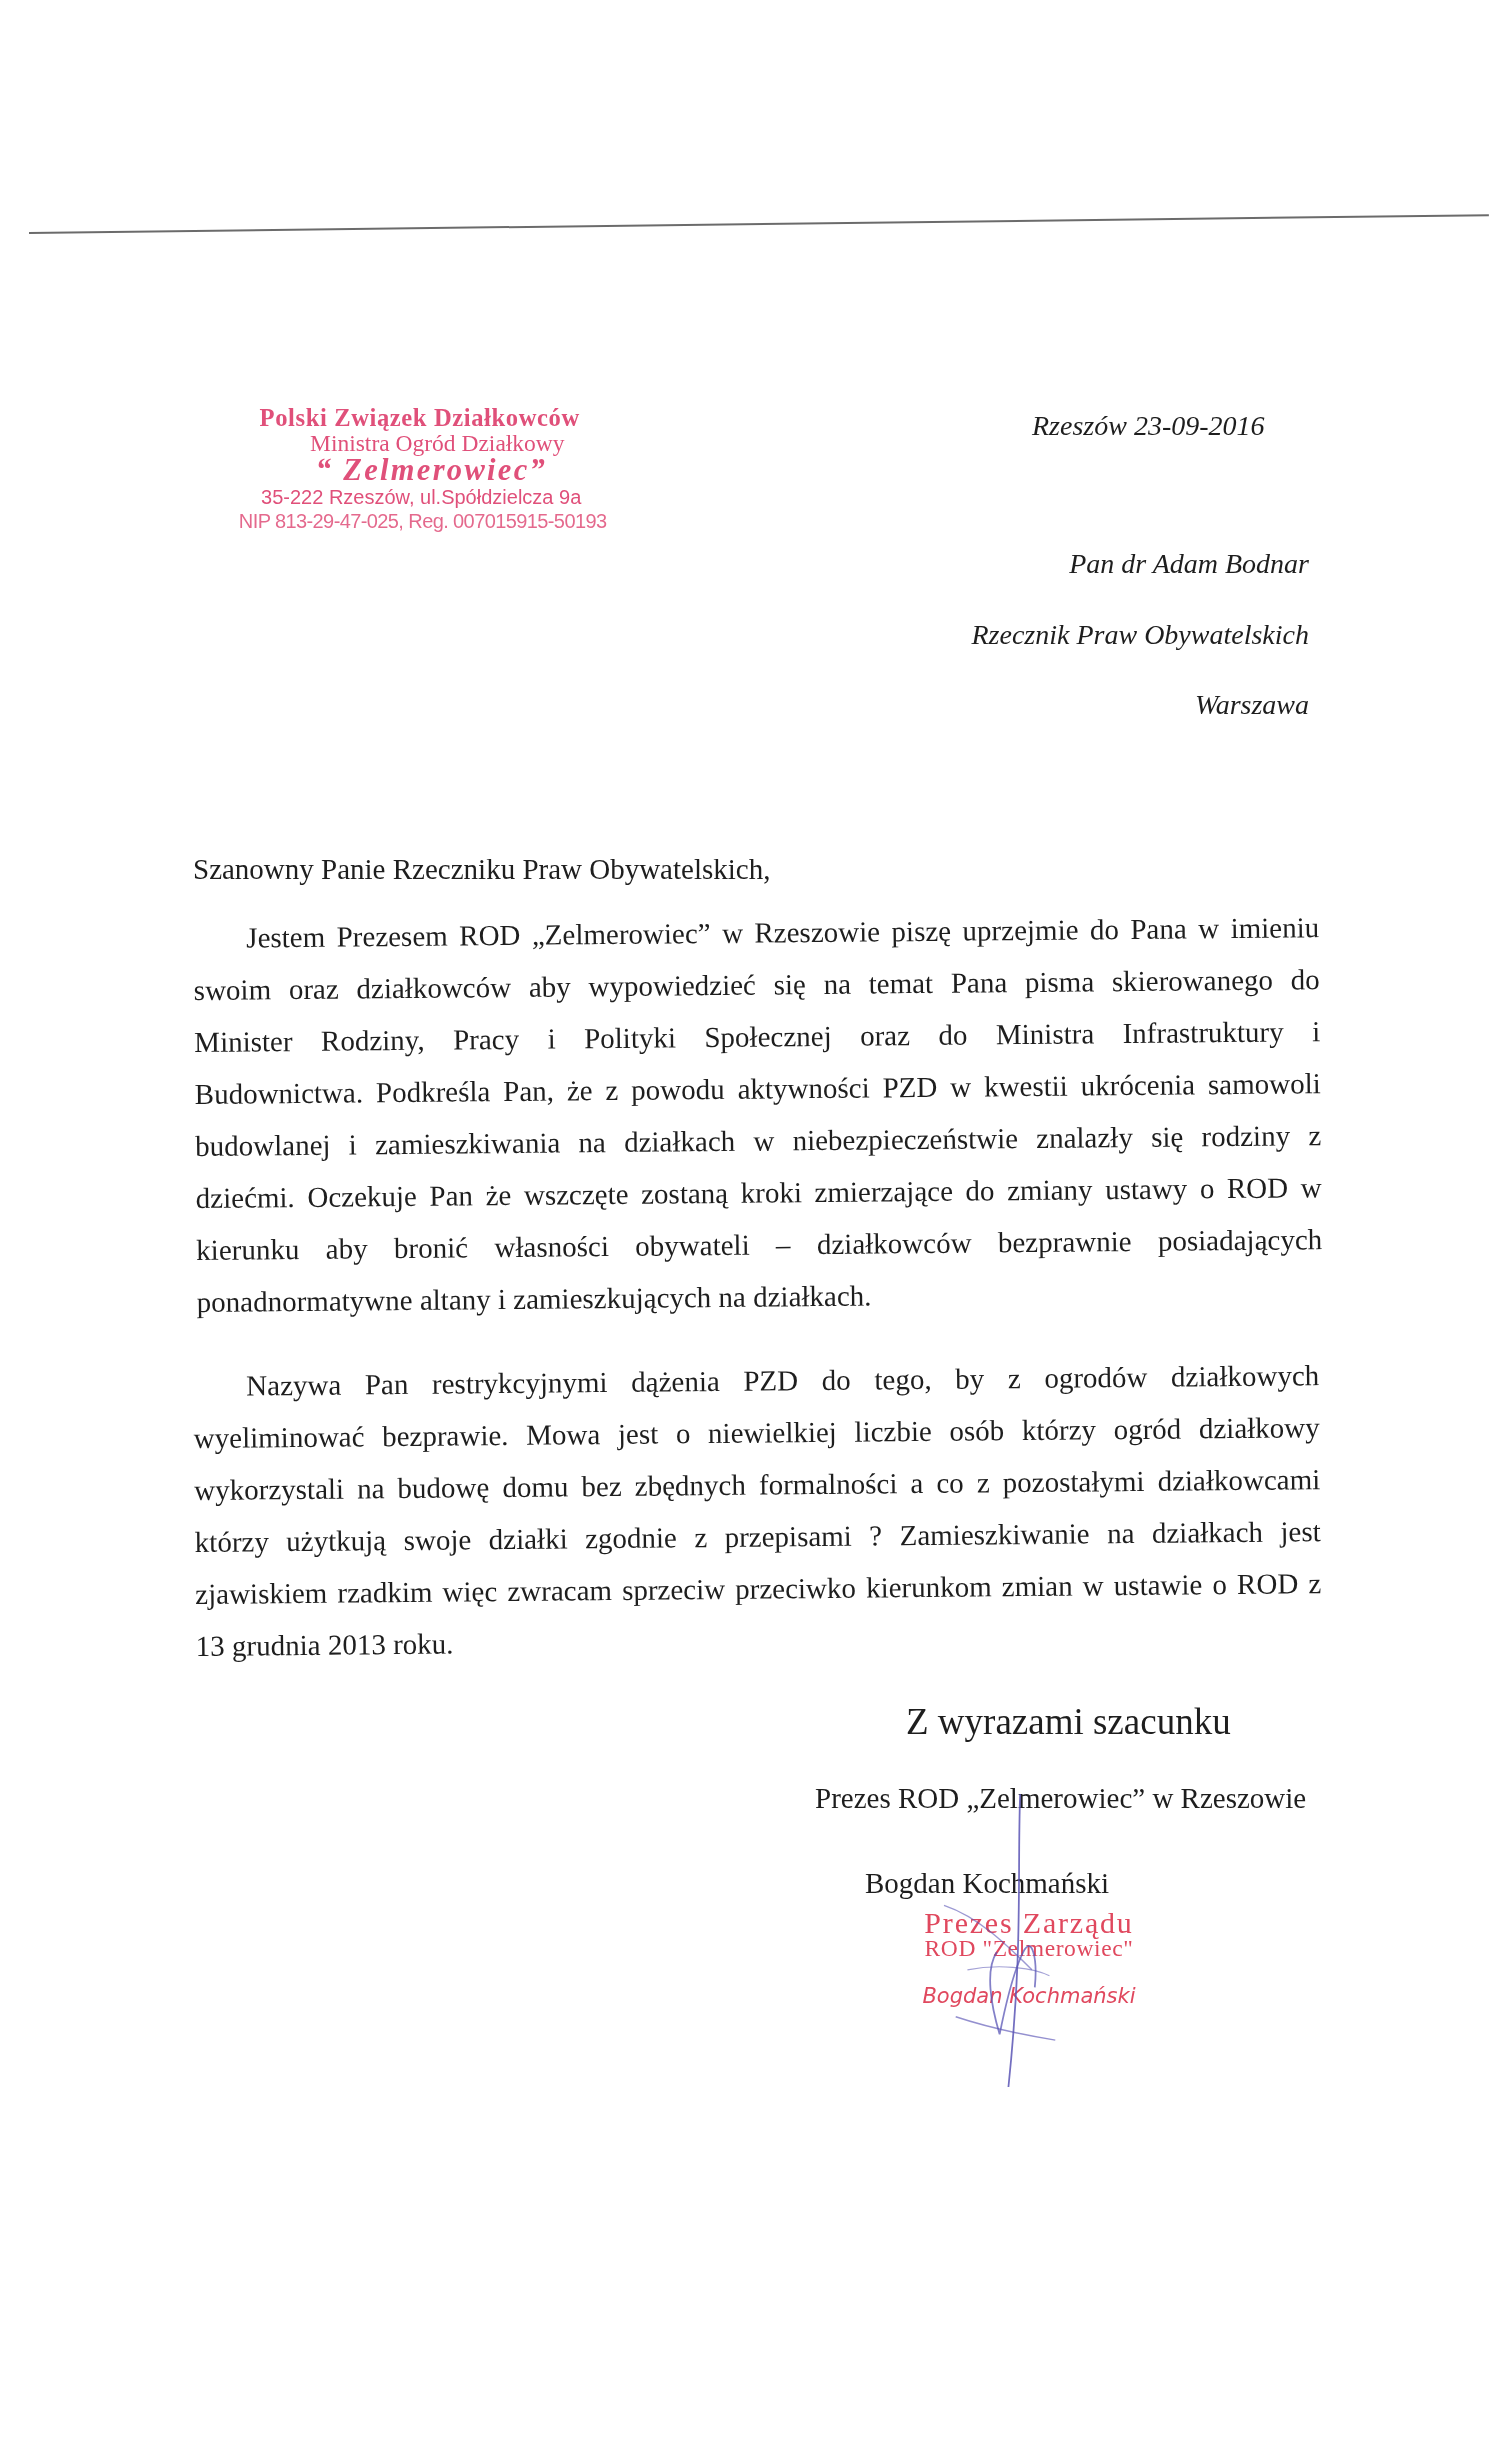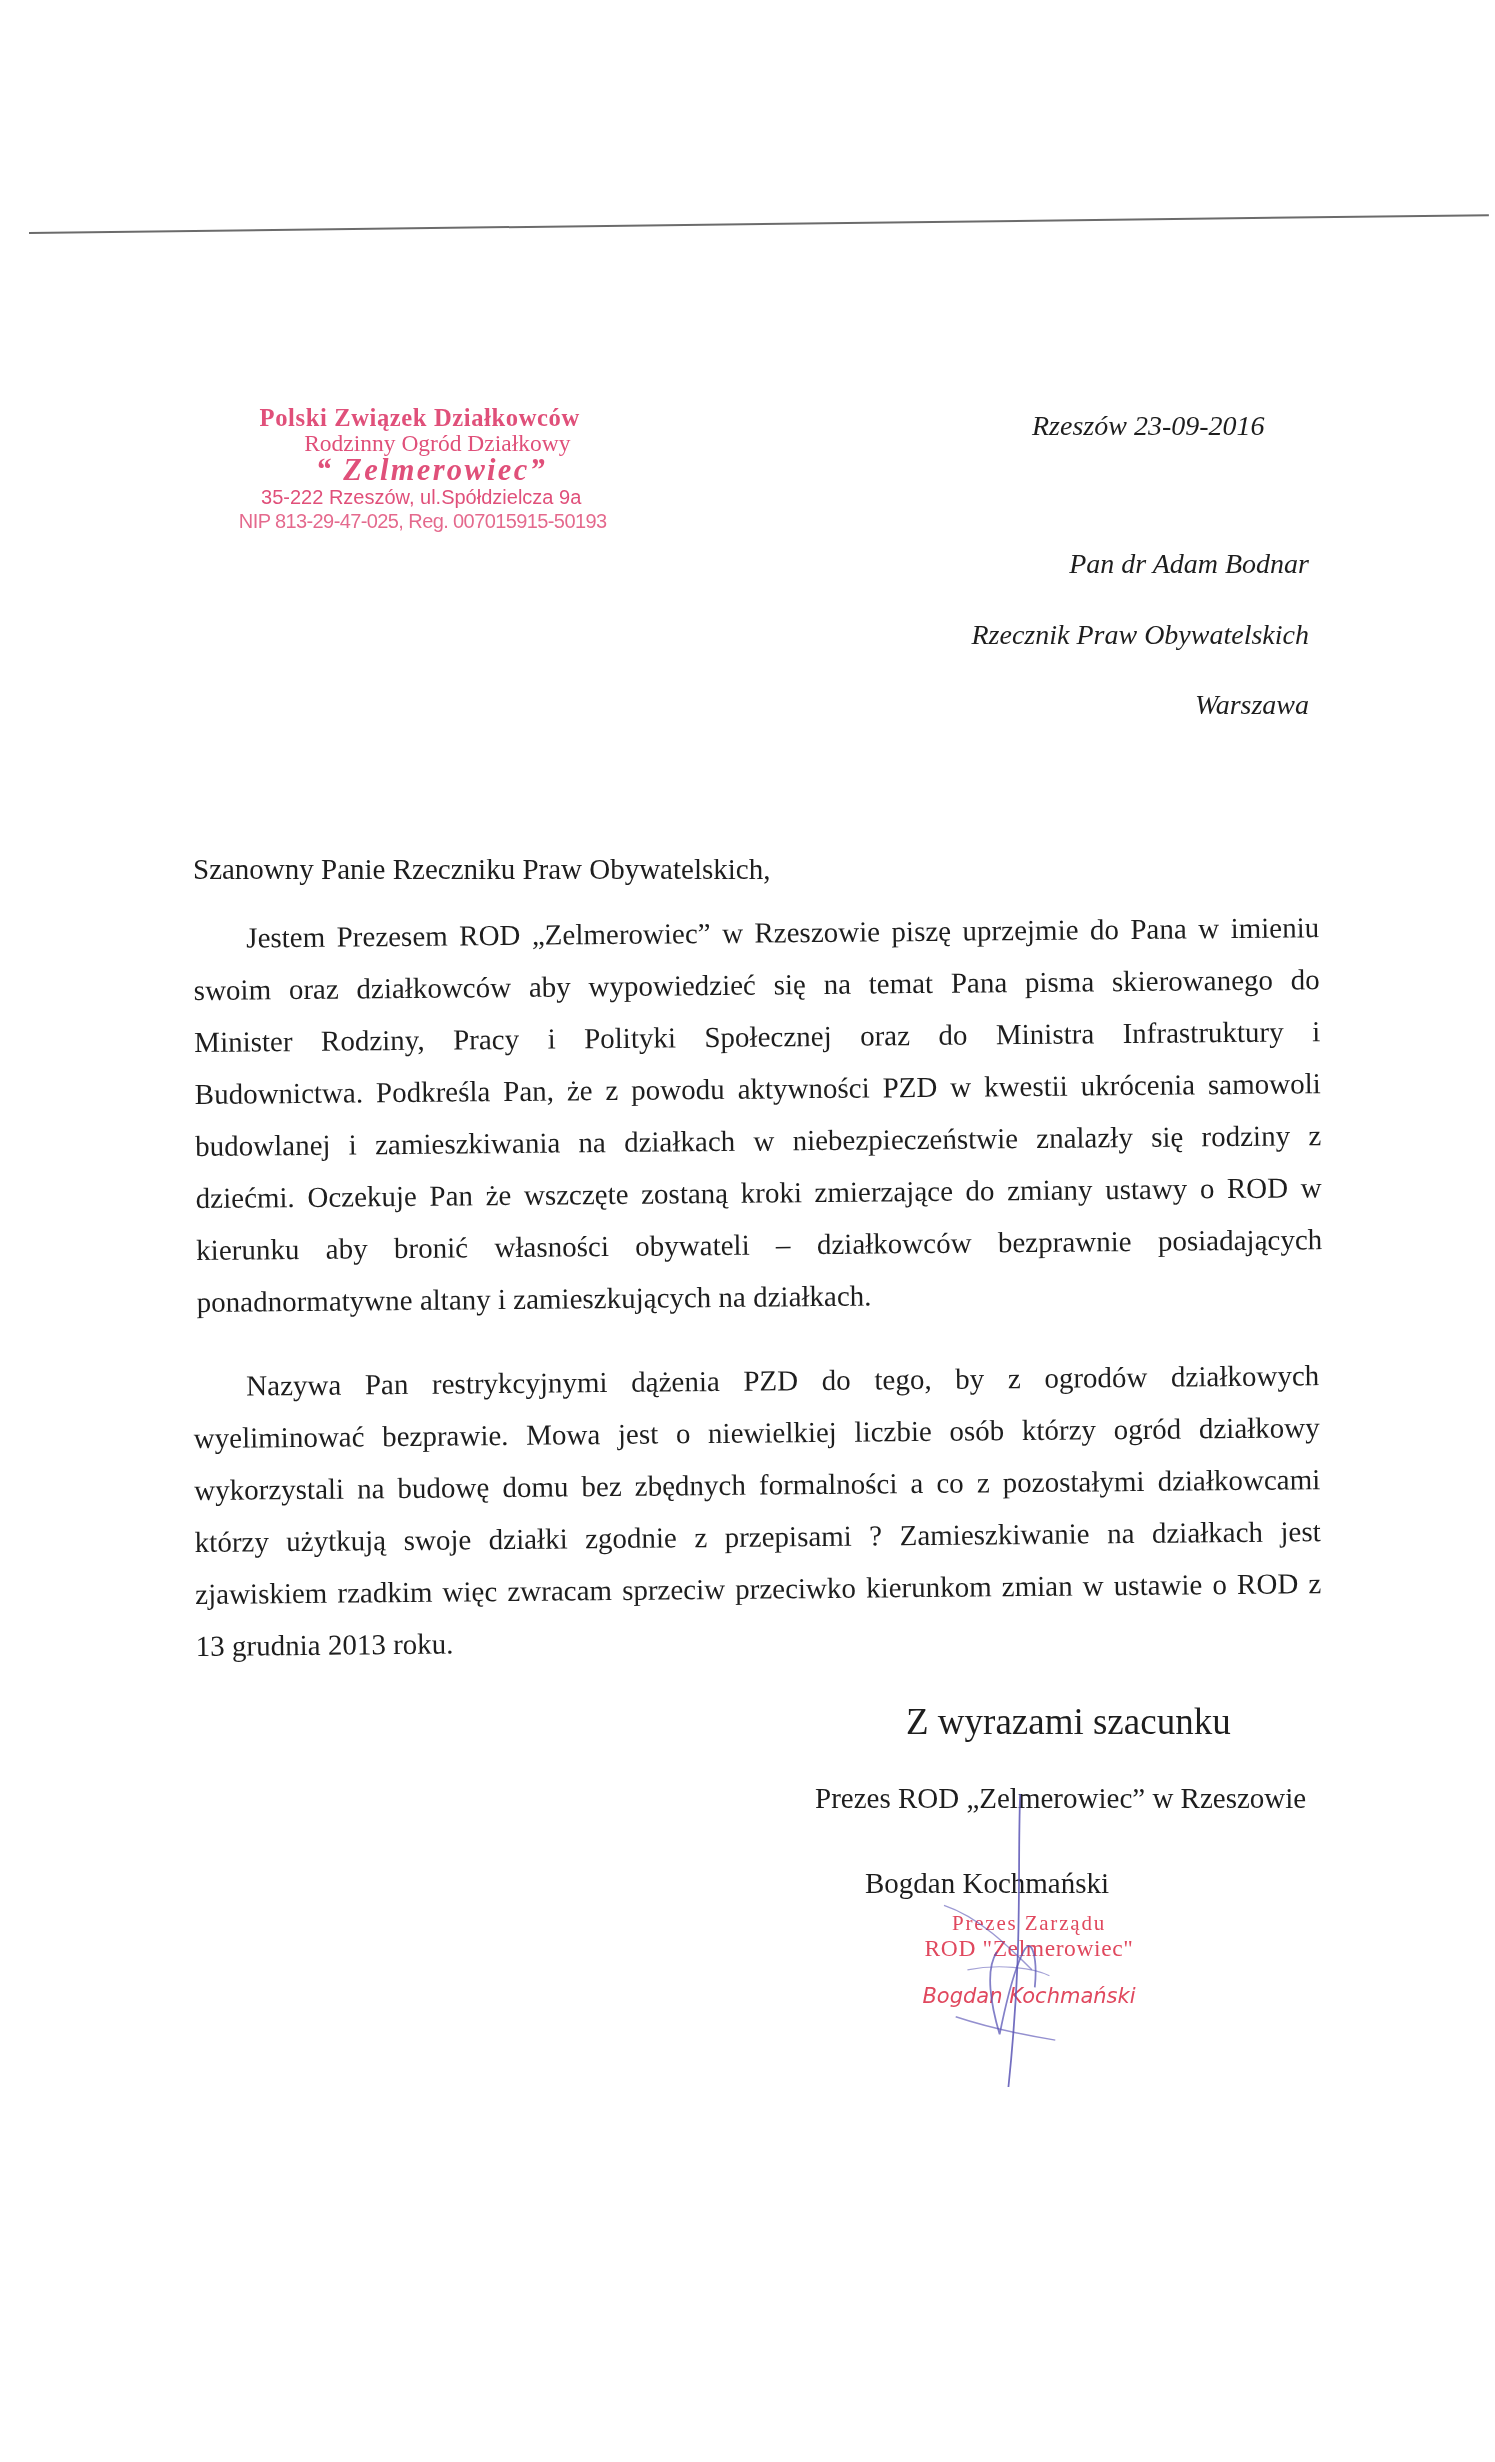--- a/index.html
+++ b/index.html
@@ -21,35 +21,35 @@
   .para { position: absolute; left: 193px; width: 1126px; font-size: 29px; line-height: 52px; text-align: justify; }
   .para .line { display: block; text-align: justify; text-align-last: justify; height: 52px; white-space: nowrap; }
   .para .line.last { text-align-last: left; }
   .para .line.indent { padding-left: 53px; }
   .p1 { top: 912px; transform: rotate(-0.55deg); transform-origin: left top; }
   .p2 { top: 1360px; transform: rotate(-0.55deg); transform-origin: left top; }
   .closing { position: absolute; left: 906px; top: 1700px; font-size: 37px; }
   .role { position: absolute; left: 815px; top: 1782px; font-size: 29px; text-align: right; }
   .signer { position: absolute; left: 865px; top: 1867px; font-size: 29px; }
   .stamp2 { position: absolute; left: 906px; top: 1911px; color: #e0485e; font-family: "Liberation Serif", serif; text-align: center; width: 246px; }
-  .stamp2 .s1 { font-size: 21px; line-height: 24.6px; letter-spacing: 1.8px; }
+  .stamp2 .s1 { font-size: 30px; line-height: 24.6px; letter-spacing: 1.8px; }
   .stamp2 .s2 { font-size: 23.5px; line-height: 24.6px; letter-spacing: 0.6px; }
   .stamp2 .s3 { font-size: 23.5px; line-height: 24.6px; font-style: italic; margin-top: 23.5px; font-family: "DejaVu Sans", sans-serif; font-size: 21px; }
   .signature { position: absolute; left: 897px; top: 1759px; width: 176px; height: 328px; }
 </style>
 </head>
 <body>
 
 <div class="page">
 
   <div class="divider"></div>
 
   <div class="stamp">
     <div class="l1">Polski Związek Działkowców</div>
-    <div class="l2">Rodzinny Ogród Działkowy</div>
+    <div class="l2">Ministra Ogród Działkowy</div>
     <div class="l3">“ Zelmerowiec”</div>
     <div class="l4">35-222 Rzeszów, ul.Spółdzielcza 9a</div>
     <div class="l5">NIP 813-29-47-025, Reg. 007015915-50193</div>
   </div>
 
   <div class="date serif">Rzeszów 23-09-2016</div>
 
   <div class="addressee a1 serif">Pan dr Adam Bodnar</div>
   <div class="addressee a2 serif">Rzecznik Praw Obywatelskich</div>
   <div class="addressee a3 serif">Warszawa</div>

